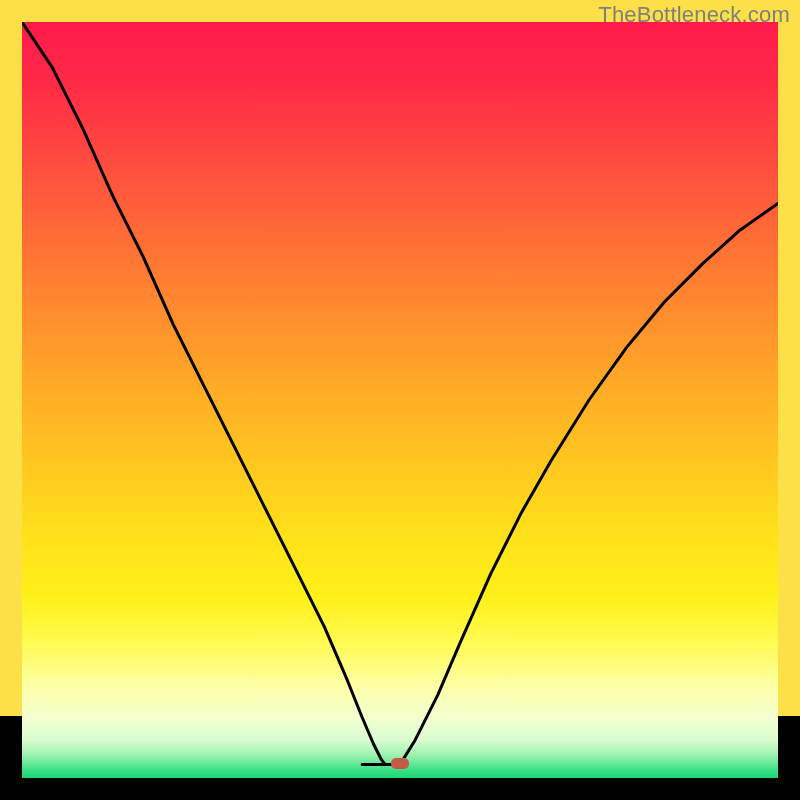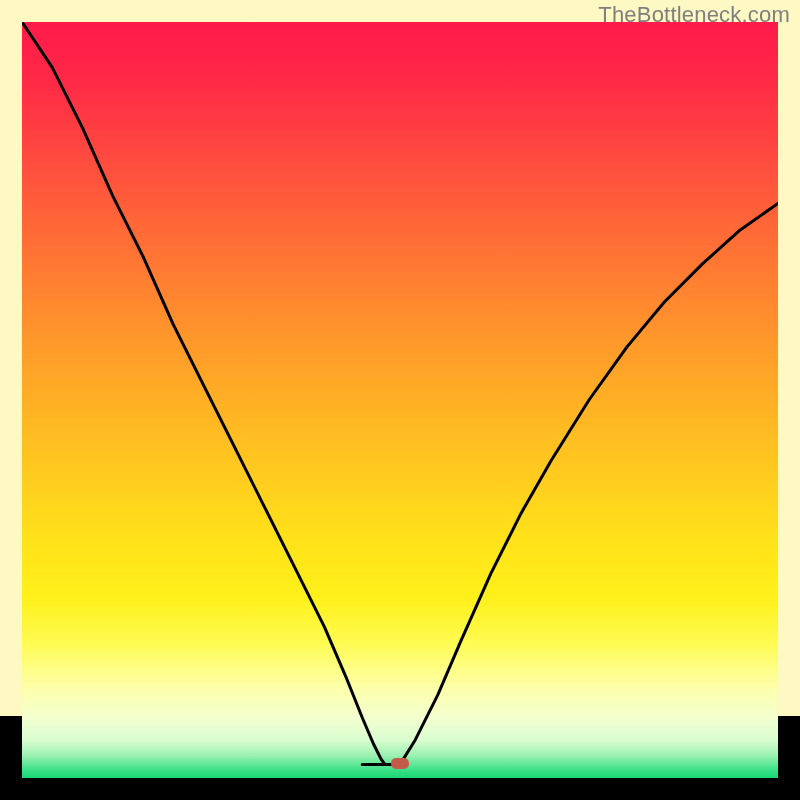--- a/index.html
+++ b/index.html
@@ -8,21 +8,21 @@
     width: 800px;
     height: 800px;
     background: #000;
     overflow: hidden;
     font-family: Arial, Helvetica, sans-serif;
   }
   .stage {
     position: relative;
     width: 800px;
     height: 716px;
-    background: #fef9c3;
+    background: #fde047;
   }
   .plot {
     position: absolute;
     left: 22px;
     top: 22px;
     width: 756px;
     height: 756px;
     background: linear-gradient(to bottom,
       #ff1a4b 0%,
       #ff2a46 8%,

